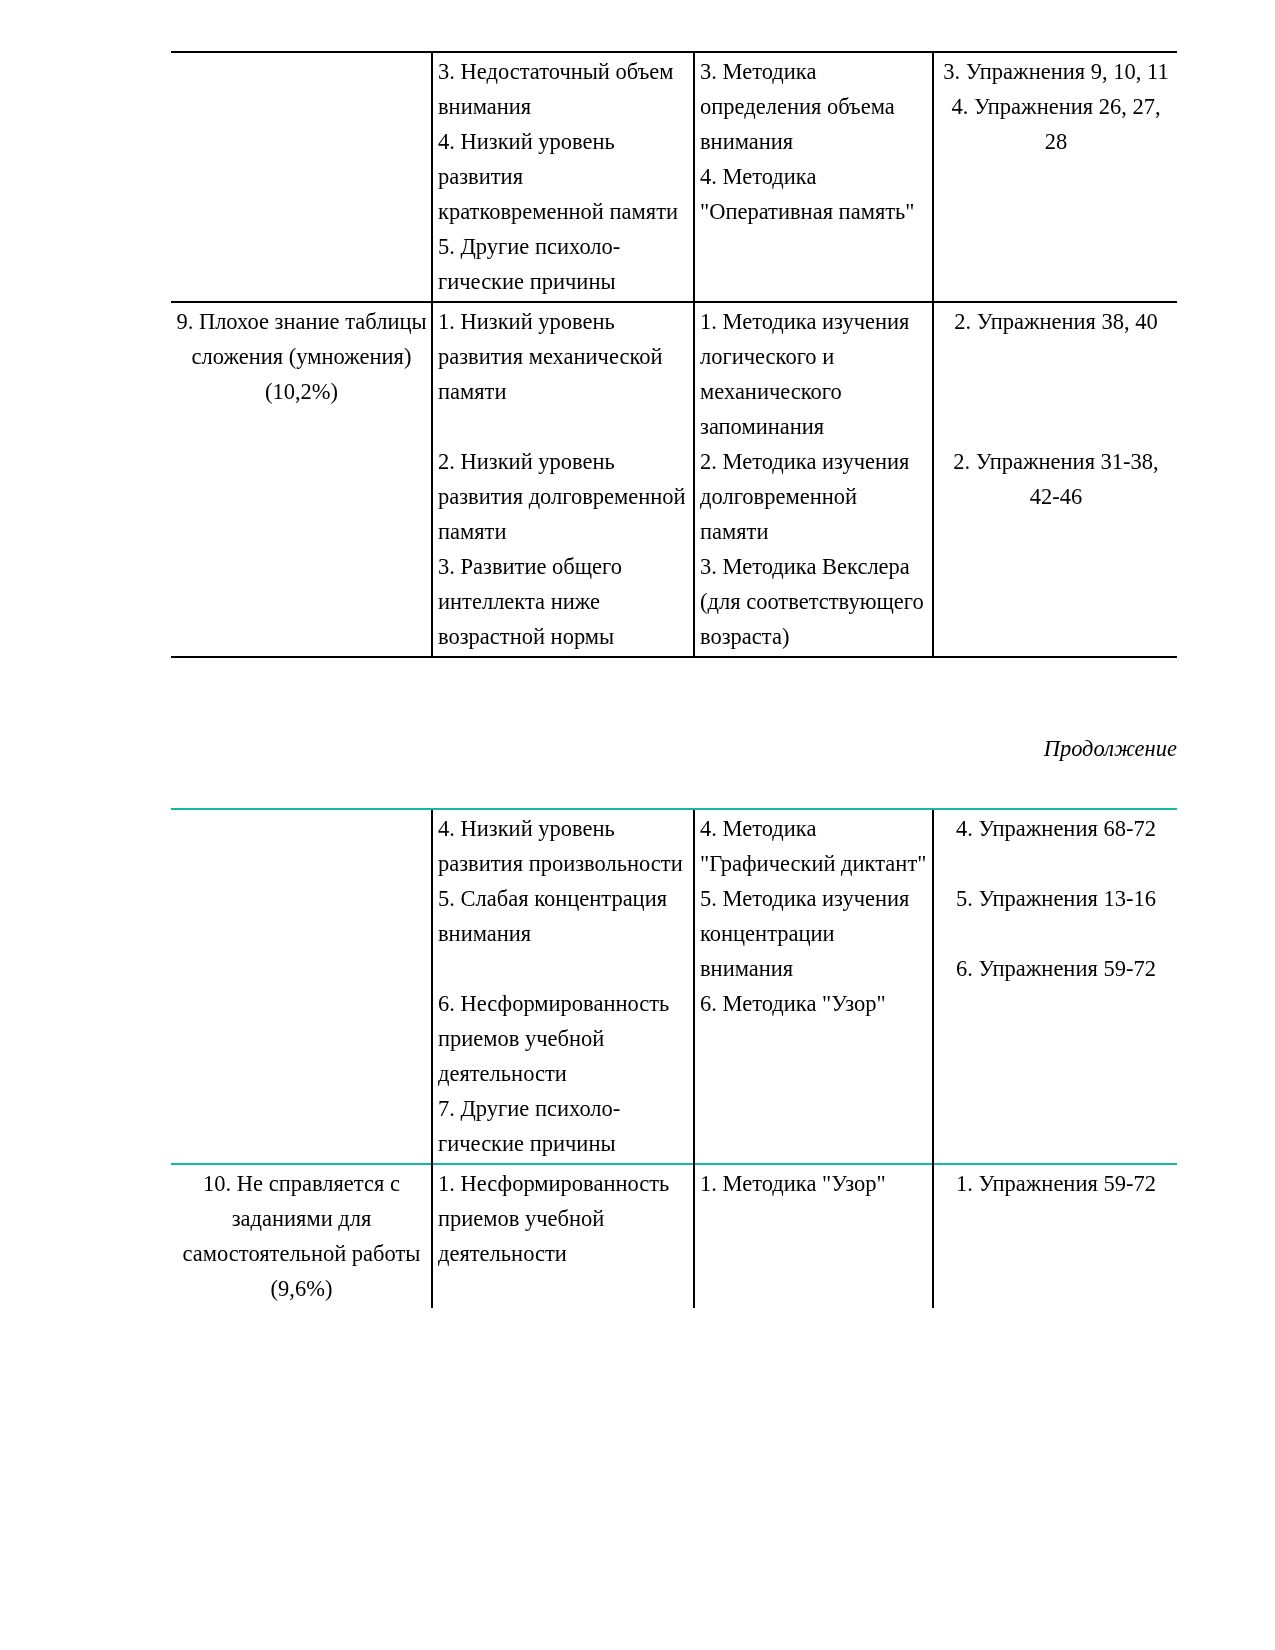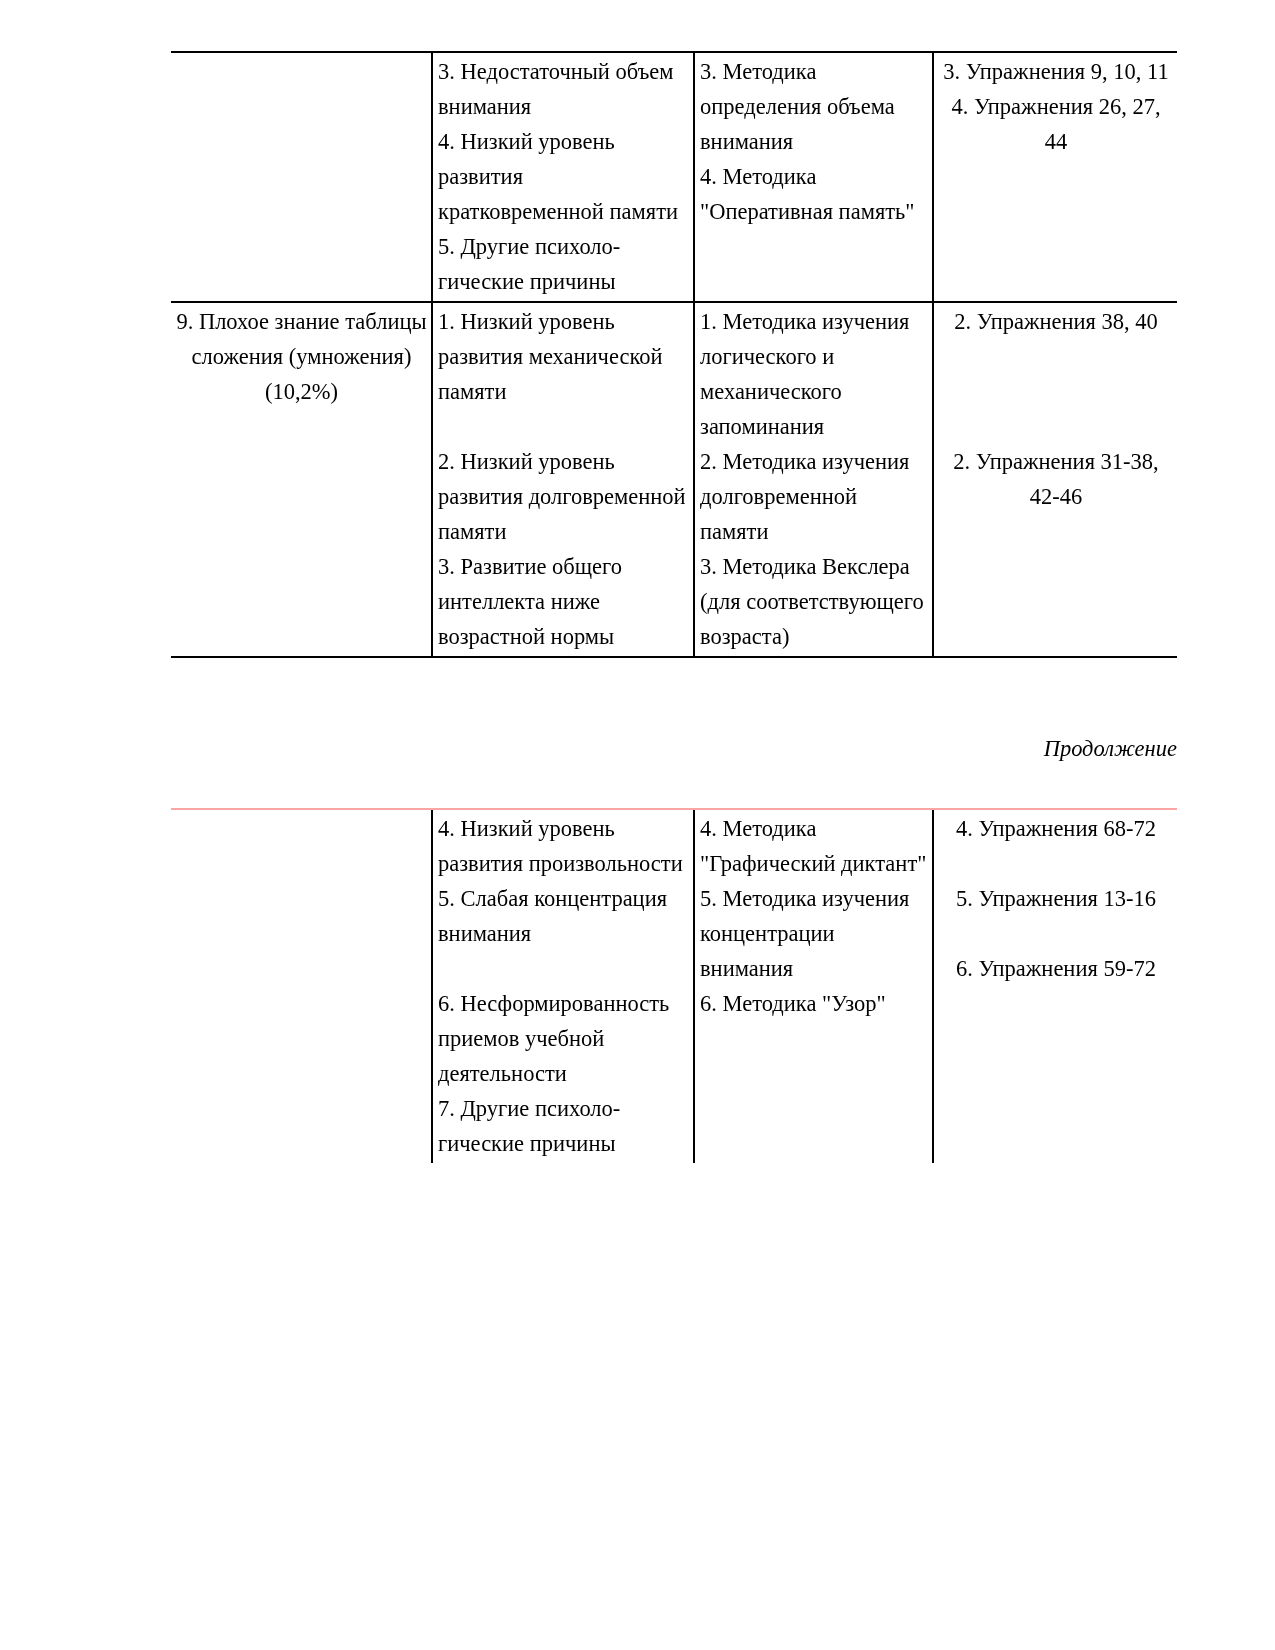--- a/index.html
+++ b/index.html
@@ -79,21 +79,21 @@
     font-style: italic;
   }
 
   
   #table-two {
     position: absolute;
     left: 171px;
     top: 808px;
     border-top: 2px solid #000;
   }
-  #table-two tr.row-divider > td { border-top: 2px solid #fca5a5; border-radius: 7px; }
+  #table-two tr.row-divider > td { border-top: 2px solid #14b8a6; border-radius: 7px; }
   #table-two tr.header-row > td { border-bottom: 0; }
 
   .center-col { text-align: center; }
 </style>
 </head>
 <body>
 
 <div class="page">
 
   <table id="table-one" class="doc-table">
@@ -110,21 +110,21 @@
           <span class="cell-line">3. Недостаточный объем внимания</span>
           <span class="cell-line">4. Низкий уровень развития кратковременной памяти</span>
           <span class="cell-line">5. Другие психоло-гические причины</span>
         </td>
         <td>
           <span class="cell-line">3. Методика определения объема внимания</span>
           <span class="cell-line">4. Методика "Оперативная память"</span>
         </td>
         <td class="last-col">
           <span class="cell-line">3. Упражнения 9, 10, 11</span>
-          <span class="cell-line">4. Упражнения 26, 27, 44</span>
+          <span class="cell-line">4. Упражнения 26, 27, 28</span>
         </td>
       </tr>
 
       <tr class="row-divider">
         <td class="first-col center-col">9. Плохое знание таблицы сложения (умножения) (10,2%)</td>
         <td>
           <span class="cell-line">1. Низкий уровень развития механической памяти</span>
           <span class="gap-line"></span>
           <span class="cell-line">2. Низкий уровень развития долговременной памяти</span>
           <span class="cell-line">3. Развитие общего интеллекта ниже возрастной нормы</span>
@@ -172,16 +172,28 @@
         </td>
         <td class="last-col">
           <span class="cell-line">4. Упражнения 68-72</span>
           <span class="gap-line"></span>
           <span class="cell-line">5. Упражнения 13-16</span>
           <span class="gap-line"></span>
           <span class="cell-line">6. Упражнения 59-72</span>
         </td>
       </tr>
 
+      <tr class="row-divider">
+        <td class="first-col center-col">10. Не справляется с заданиями для самостоятельной работы (9,6%)</td>
+        <td>
+          <span class="cell-line">1. Несформированность приемов учебной деятельности</span>
+        </td>
+        <td>
+          <span class="cell-line">1. Методика "Узор"</span>
+        </td>
+        <td class="last-col">
+          <span class="cell-line">1. Упражнения 59-72</span>
+        </td>
+      </tr>
     </tbody>
   </table>
 
 </div>
 
 </body></html>

